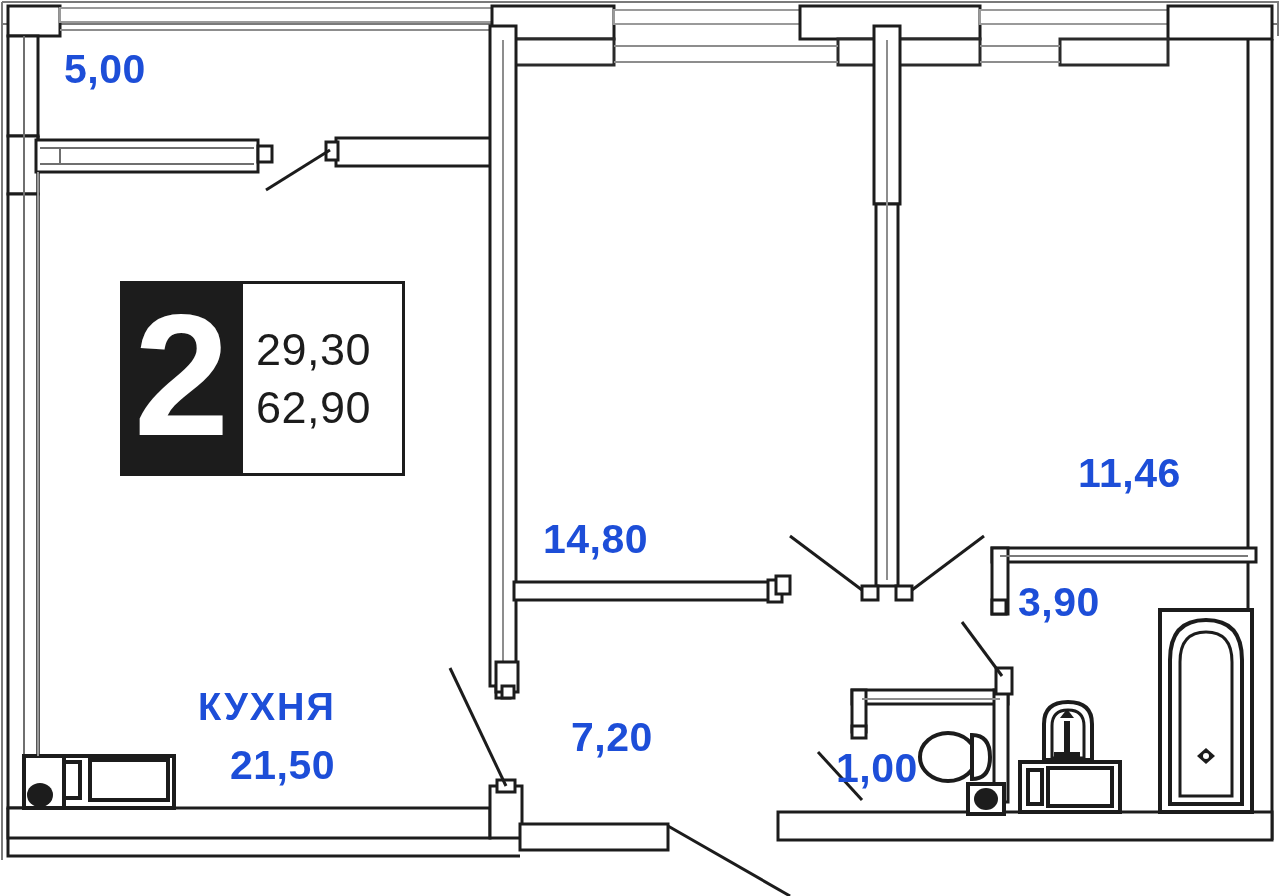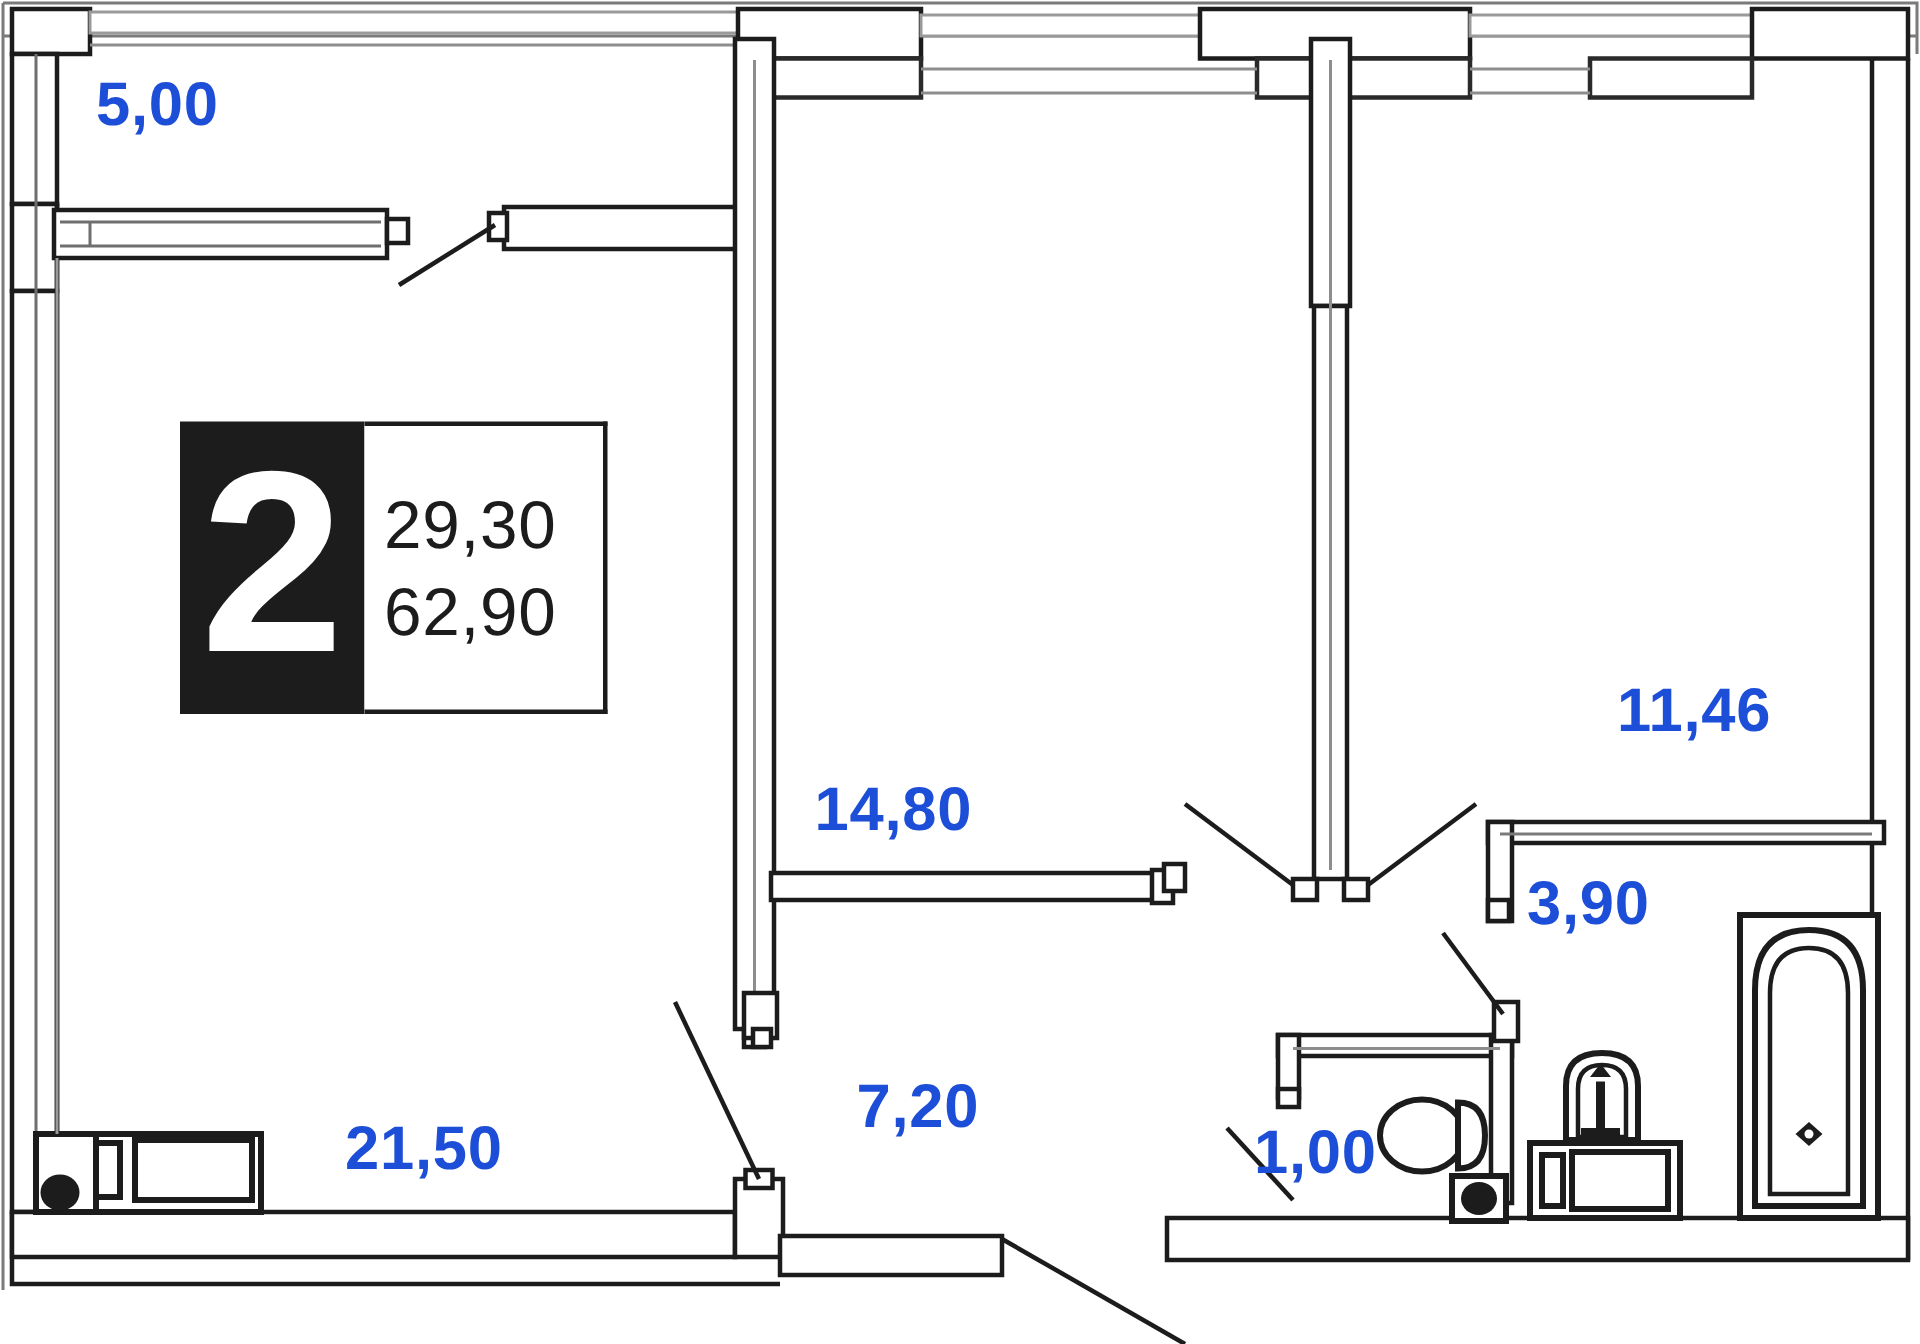--- a/index.html
+++ b/index.html
@@ -313,20 +313,21 @@
       <span id="badge-number">2</span>
     </div>
     <div id="badge-areas">
       <div>29,30</div>
       <div>62,90</div>
     </div>
   </div>
 
   <div class="label area-label" style="left:64px; top:49px;">5,00</div>
 
+  <div class="label room-name" style="left:198px; top:688px;">КУХНЯ</div>
   <div class="label room-area" style="left:230px; top:745px;">21,50</div>
 
   <div class="label area-label" style="left:543px; top:487px;margin-top:32px;">14,80</div>
 
   <div class="label area-label" style="left:1078px; top:453px;">11,46</div>
 
   <div class="label area-label" style="left:571px; top:697px;margin-top:20px;">7,20</div>
 
   <div class="label area-label" style="left:1018px; top:582px;">3,90</div>
 

